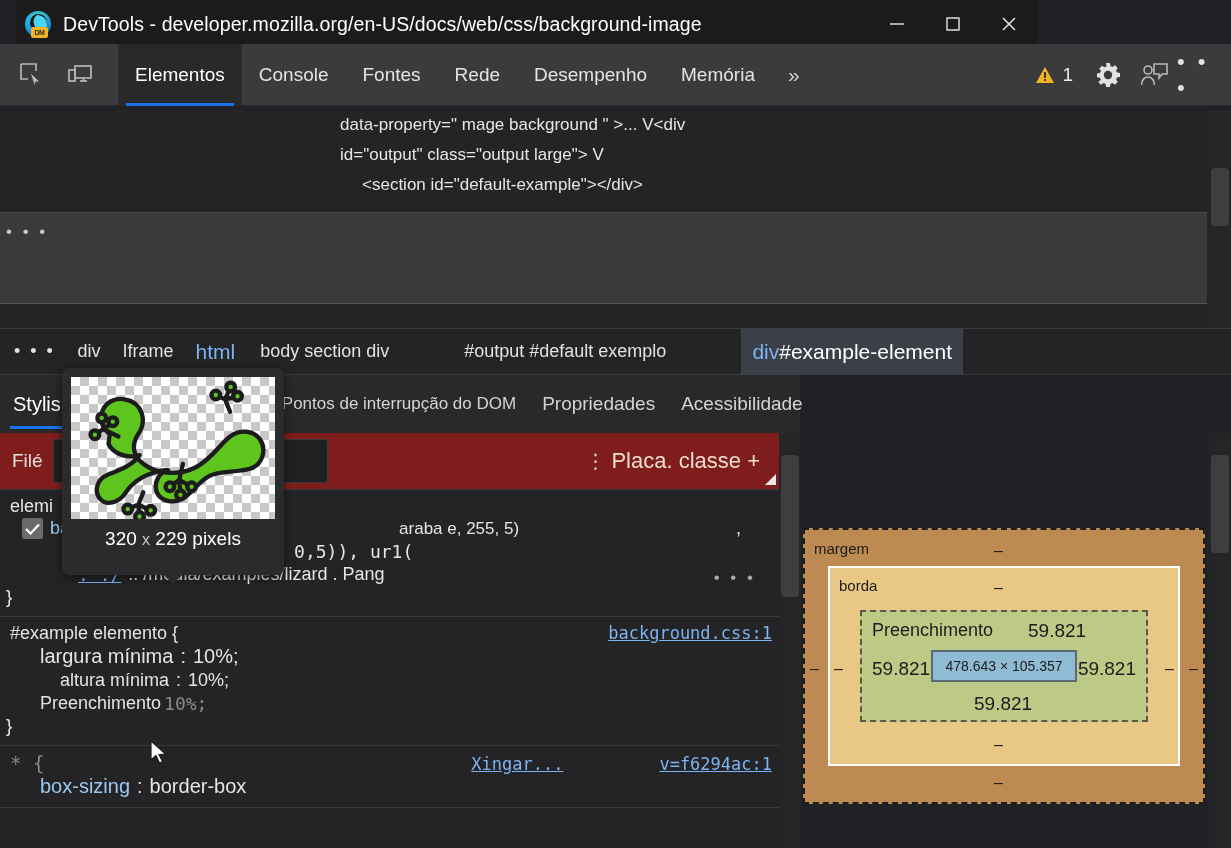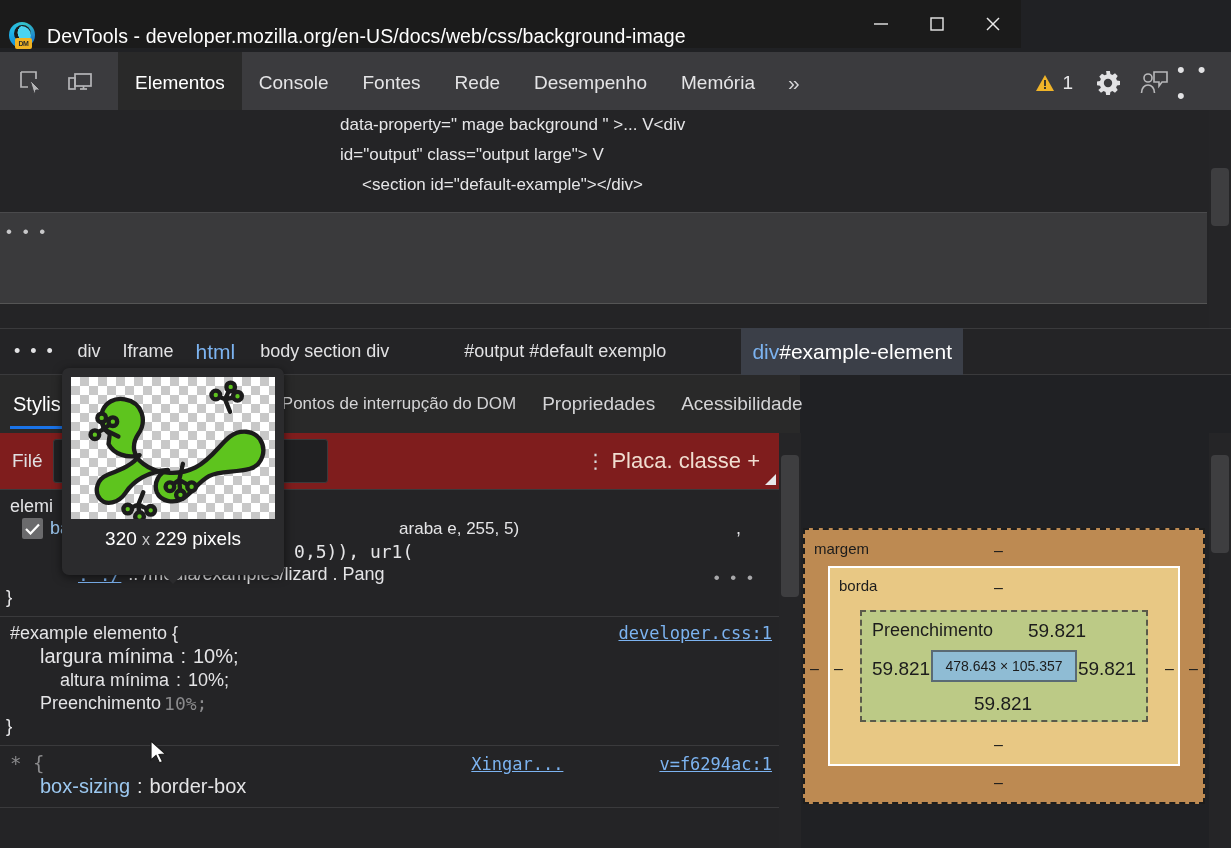--- a/index.html
+++ b/index.html
@@ -10,23 +10,23 @@
     overflow: hidden;
   }
   #app {
     position: relative;
     width: 1231px; height: 848px;
     background: #202124;
   }
 
   
   .titlebar {
-    position: absolute; left: 0; top: 0; width: 1021px; height: 48px;
+    position: absolute; left: 16px; top: 0; width: 1021px; height: 48px;
     background: #1b1b1b;
-    display: flex; align-items: flex-end;
+    display: flex; align-items: center;
   }
   .edge-logo {
     width: 26px; height: 26px; margin-left: 9px; margin-right: 12px;
     position: relative; flex: 0 0 auto;
   }
   .edge-logo .ring {
     position: absolute; inset: 0;
     border-radius: 50%;
     background: conic-gradient(from 200deg, #0f86d8, #21b6e8, #35c1c7, #1a7fcd, #0f86d8);
   }
@@ -54,21 +54,21 @@
     display: flex; align-items: center;
   }
   .win-btn {
     width: 56px; height: 48px; display: flex; align-items: center; justify-content: center;
     color: #e8e8e8;
   }
   .win-btn svg { display: block; }
 
   
   .tabstrip {
-    position: absolute; left: 0; top: 52px; width: 1231px; height: 62px;
+    position: absolute; left: 0; top: 44px; width: 1231px; height: 62px;
     background: #3b3b3e;
     display: flex; align-items: center;
     border-bottom: 1px solid #2a2a2c;
   }
   .tool-icon {
     width: 48px; height: 48px; display: flex; align-items: center; justify-content: center;
     color: #b6b6b8; flex: 0 0 auto;
   }
   .tool-icon:first-child { margin-left: 8px; }
   .tabs { display: flex; align-items: stretch; height: 62px; margin-left: 14px; }
@@ -439,21 +439,21 @@
         <span class="url-link mono">. ./</span>
         <span class="val">.. /media/examples/lizard . Pang</span>
       </div>
       <div class="brace">}</div>
       <div class="row-dots" style="top:78px">• • •</div>
     </div>
 
     <div class="rule">
       <div class="rule-head">
         <span class="sel-text">#example elemento {</span>
-        <a class="src-link">developer.css:1</a>
+        <a class="src-link">background.css:1</a>
       </div>
       <div class="decl" style="padding-left:40px; font-size:20px">
         <span class="val">largura mínima</span>
           <span class="val">:</span>
         <span class="val">10%;</span>
       </div>
       <div class="decl" style="padding-left:60px">
         <span class="val">altura mínima</span>
           <span class="val">:</span>
         <span class="val">10%;</span>

